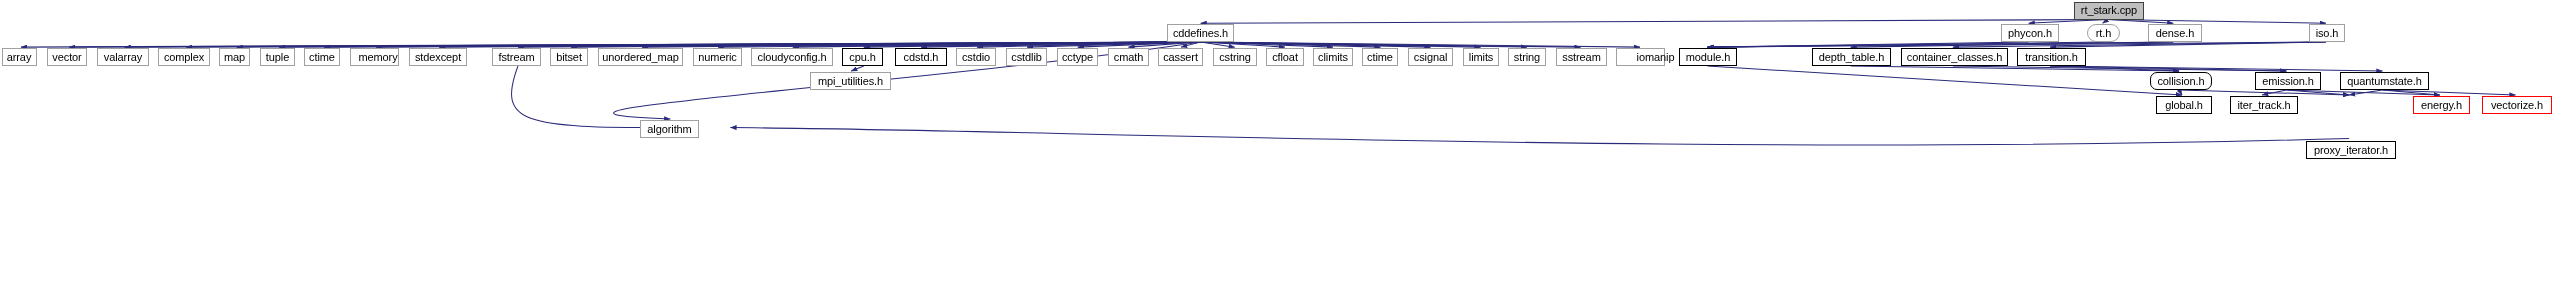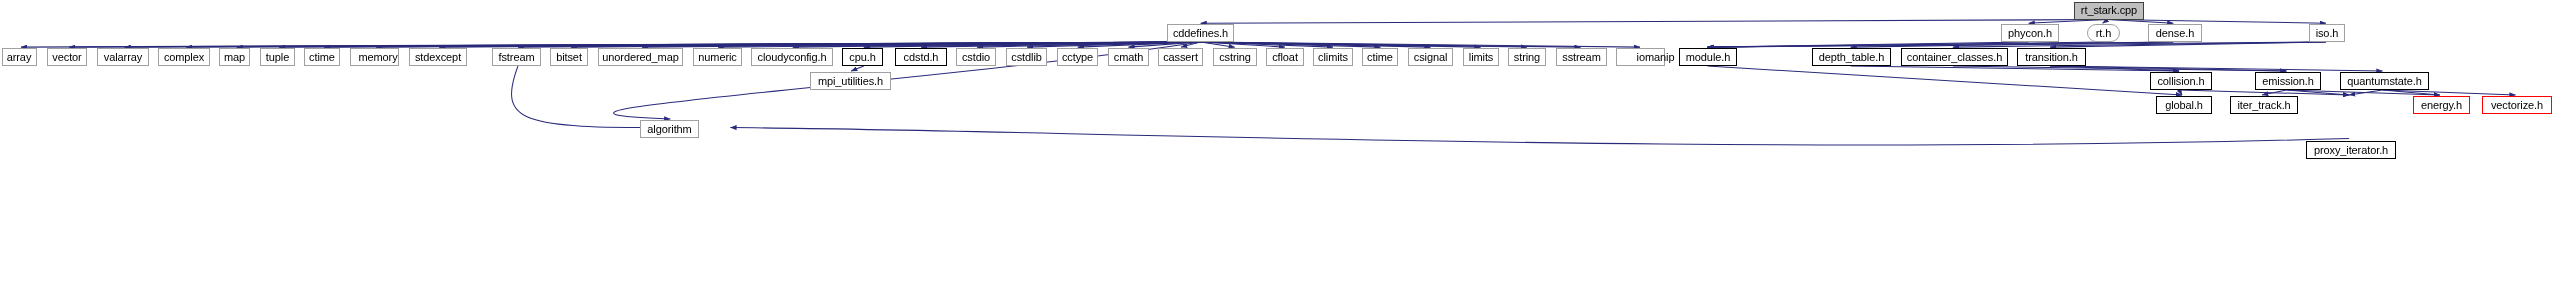--- a/index.html
+++ b/index.html
@@ -243,21 +243,21 @@
       </div>
       <div class="node bold" style="left: 1901px; top: 48px; width: 107px;">
         <span class="node-label">container_classes.h</span>
       </div>
       <div class="node bold" style="left: 2017px; top: 48px; width: 69px;">
         <span class="node-label">transition.h</span>
       </div>
       <div class="node" style="left: 810px; top: 72px; width: 81px;">
         <span class="node-label">mpi_utilities.h</span>
       </div>
-      <div class="node bold" style="left: 2150px; top: 72px; width: 62px;">
+      <div class="node bold" style="left: 2150px; top: 72px; width: 62px; border-radius: 7px;">
         <span class="node-label">collision.h</span>
       </div>
       <div class="node bold" style="left: 2255px; top: 72px; width: 66px;">
         <span class="node-label">emission.h</span>
       </div>
       <div class="node bold" style="left: 2340px; top: 72px; width: 89px;">
         <span class="node-label">quantumstate.h</span>
       </div>
       <div class="node bold" style="left: 2156px; top: 96px; width: 56px;">
         <span class="node-label">global.h</span>

